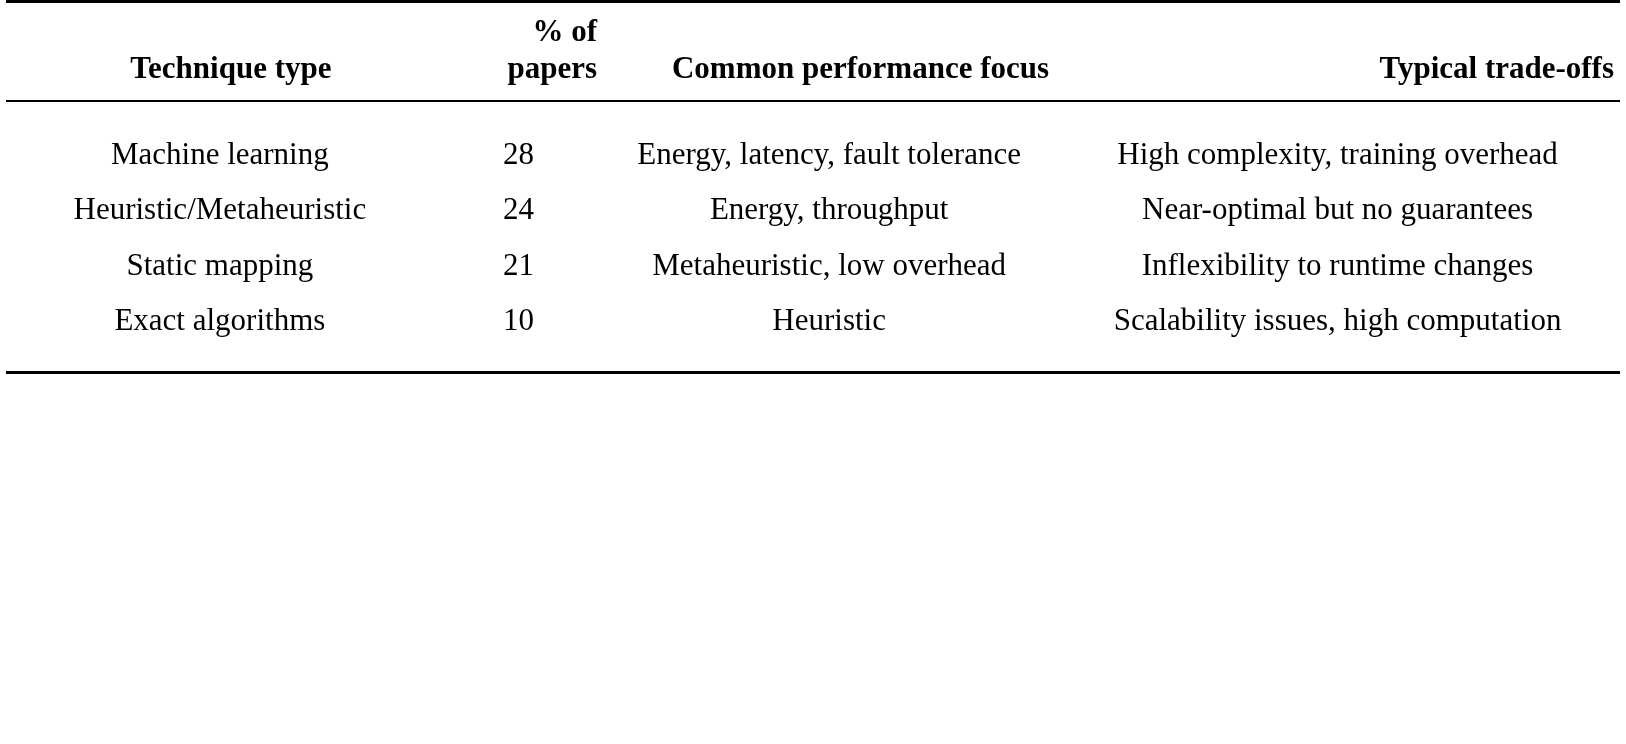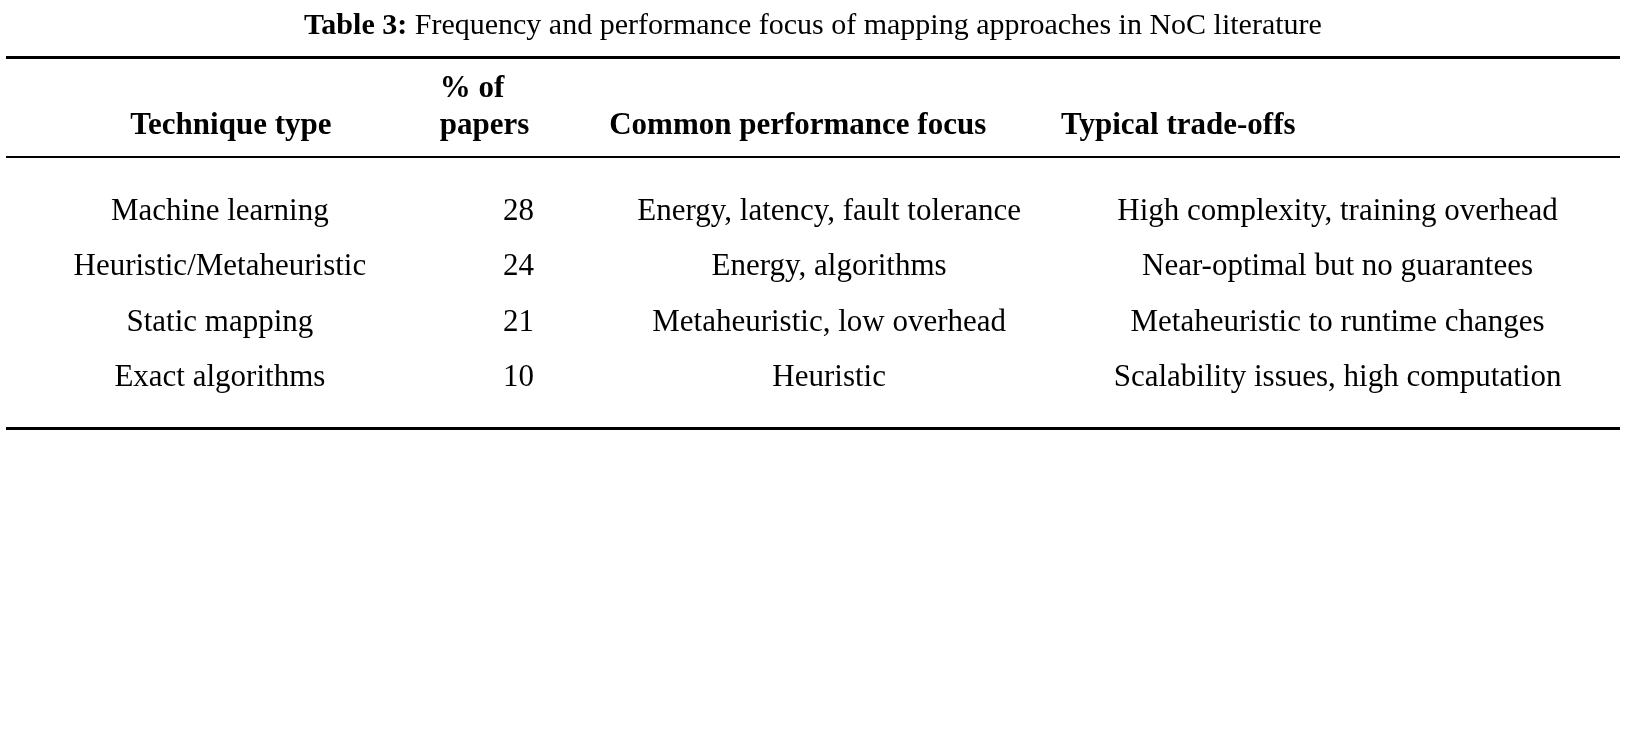--- a/index.html
+++ b/index.html
@@ -36,21 +36,21 @@
     width: 100%;
     border-collapse: collapse;
     table-layout: fixed;
   }
   table.data-table thead th {
     font-weight: bold;
     font-size: 31px;
     line-height: 1.18;
     vertical-align: bottom;
     padding: 10px 6px 14px 6px;
-    text-align: left;
+    text-align: right;
   }
   table.data-table thead th.col-technique {
     text-align: center;
     padding-left: 28px;
     vertical-align: bottom;
   }
   table.data-table tbody td {
     font-size: 31px;
     line-height: 1.2;
     padding: 9px 6px;
@@ -77,24 +77,20 @@
   .spacer-row td {
     padding: 0;
     height: 6px;
   }
 </style>
 </head>
 <body>
 
 <div class="table-wrap">
 
-  <div class="caption">
-    <span class="cap-label">Table 3:</span>
-    <span class="cap-text">Frequency and performance focus of mapping approaches in NoC literature</span>
-  </div>
 
   <table class="data-table">
     <colgroup>
       <col class="c1">
       <col class="c2">
       <col class="c3">
       <col class="c4">
     </colgroup>
     <thead>
       <tr class="rule-top rule-bottom-none">
@@ -113,28 +109,28 @@
       </tr>
       <tr>
         <td class="col-technique">Machine learning</td>
         <td>28</td>
         <td>Energy, latency, fault tolerance</td>
         <td>High complexity, training overhead</td>
       </tr>
       <tr>
         <td class="col-technique">Heuristic/Metaheuristic</td>
         <td>24</td>
-        <td>Energy, algorithms</td>
+        <td>Energy, throughput</td>
         <td>Near-optimal but no guarantees</td>
       </tr>
       <tr>
         <td class="col-technique">Static mapping</td>
         <td>21</td>
         <td>Metaheuristic, low overhead</td>
-        <td>Metaheuristic to runtime changes</td>
+        <td>Inflexibility to runtime changes</td>
       </tr>
       <tr>
         <td class="col-technique">Exact algorithms</td>
         <td>10</td>
         <td>Heuristic</td>
         <td>Scalability issues, high computation</td>
       </tr>
       <tr class="spacer-row">
         <td class="rule-bottom"></td>
         <td class="rule-bottom"></td>

